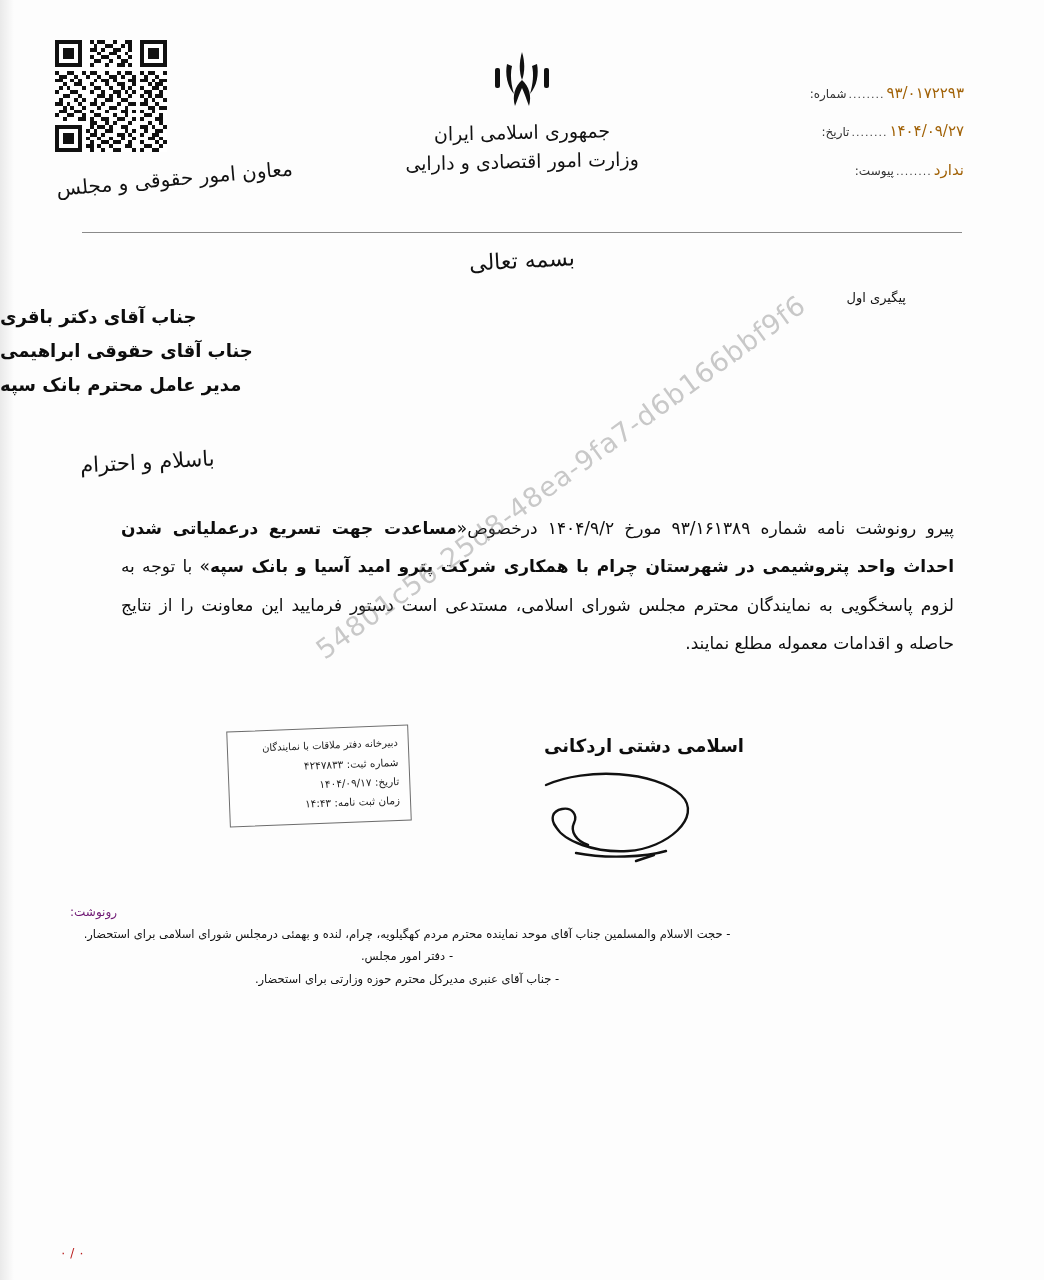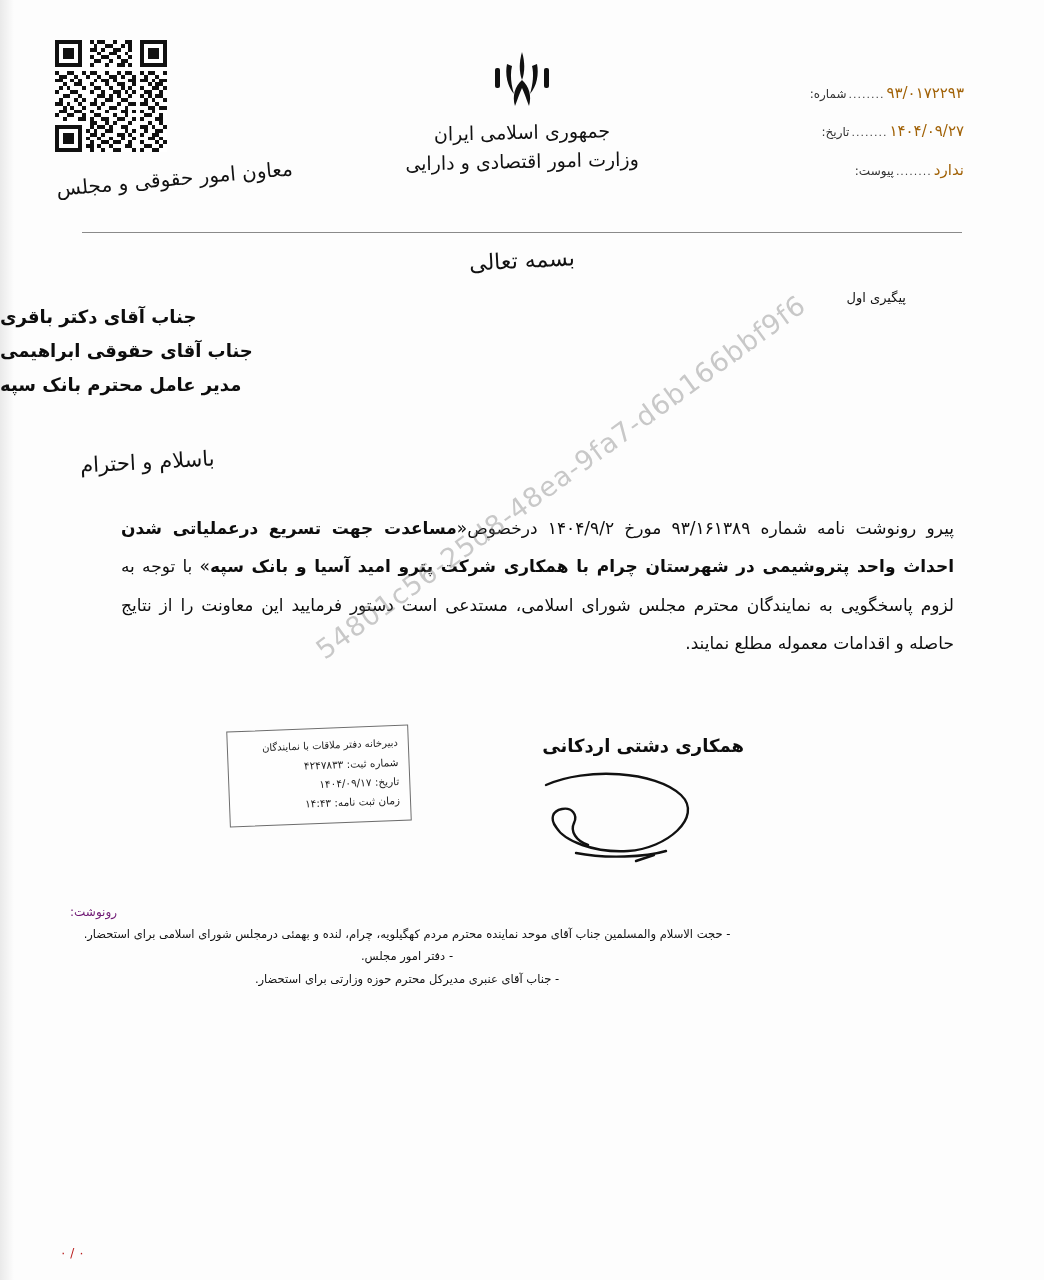--- a/index.html
+++ b/index.html
@@ -539,21 +539,21 @@
     <div>جناب آقای حقوقی ابراهیمی</div>
     <div>مدیر عامل محترم بانک سپه</div>
   </div>
 
   <div class="salutation">باسلام و احترام</div>
 
   <p class="para">
     <span>پیرو رونوشت نامه شماره ۹۳/۱۶۱۳۸۹ مورخ ۱۴۰۴/۹/۲ درخصوص«</span><b>مساعدت جهت تسریع درعملیاتی شدن احداث واحد پتروشیمی در شهرستان چرام با همکاری شرکت پترو امید آسیا و بانک سپه</b><span>» با توجه به لزوم پاسخگویی به نمایندگان محترم مجلس شورای اسلامی، مستدعی است دستور فرمایید این معاونت را از نتایج حاصله و اقدامات معموله مطلع نمایند.</span>
   </p>
 
-  <div class="signer">همکاری دشتی اردکانی</div>
+  <div class="signer">اسلامی دشتی اردکانی</div>
   <svg class="signature" viewBox="0 0 210 110">
     <g fill="none" stroke="#111" stroke-width="2.4" stroke-linecap="round">
       <path d="M30 20 C70 2 140 6 165 30 C188 52 150 84 112 86 C78 88 48 76 40 62"></path>
       <path d="M40 62 C34 54 36 46 46 44 C56 42 62 50 58 58"></path>
       <path d="M58 58 C54 66 60 76 72 80"></path>
       <path d="M60 88 C90 94 130 92 150 86"></path>
       <path d="M120 96 L138 90"></path>
     </g>
   </svg>
 

